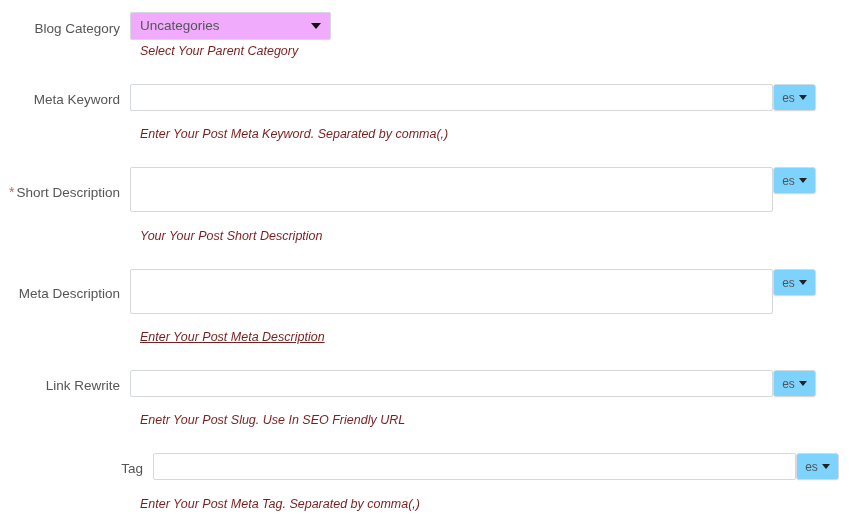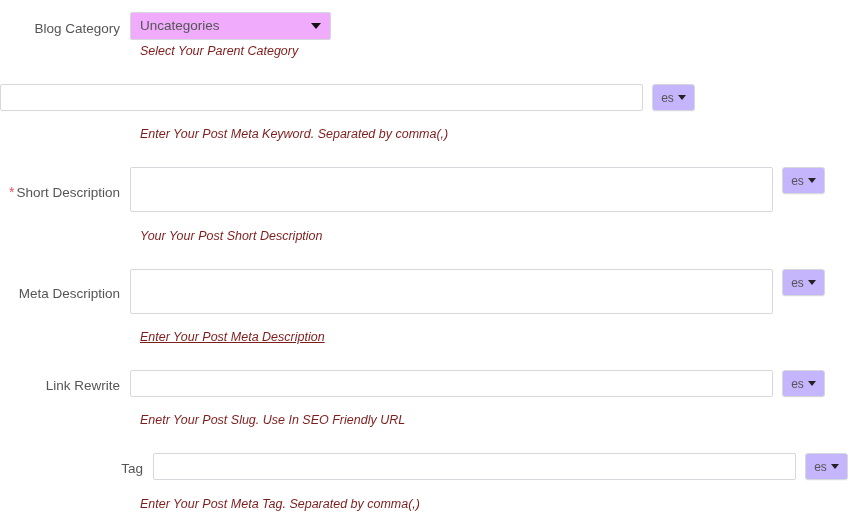--- a/index.html
+++ b/index.html
@@ -106,25 +106,24 @@
     height: 0;
     border-left: 5px solid transparent;
     border-right: 5px solid transparent;
     border-top: 6px solid #111111;
     pointer-events: none;
   }
 
   
   .lang-btn {
     box-sizing: border-box;
-    margin-left: 9px;
     width: 43px;
     height: 27px;
     border: 1px solid #d5d9dd;
-    background: #c4b5fd;
+    background: #7dd3fc;
     border-radius: 3px;
     display: flex;
     align-items: center;
     justify-content: center;
     gap: 4px;
     cursor: pointer;
     box-shadow: 0 1px 0 rgba(0,0,0,0.03);
   }
   .lang-btn .lang-txt {
     font-family: "Liberation Sans", sans-serif;
@@ -188,20 +187,23 @@
         <div class="sel-wrap">
           <div class="sel-box">Uncategories</div>
           <span class="sel-caret"></span>
         </div>
       </div>
     </div>
   </div>
   <div class="helper" id="help-category">Select Your Parent Category</div>
 
   <div class="form-row row-std" id="row-metakeyword">
+    <div class="label-col">
+      <span>Meta Keyword</span>
+    </div>
     <div class="field-col">
       <div class="ctrl-line">
         <input class="txt-input" type="text" value="" style="">
         <div class="lang-btn">
           <span class="lang-txt">es</span>
           <span class="lang-caret"></span>
         </div>
       </div>
     </div>
   </div>

